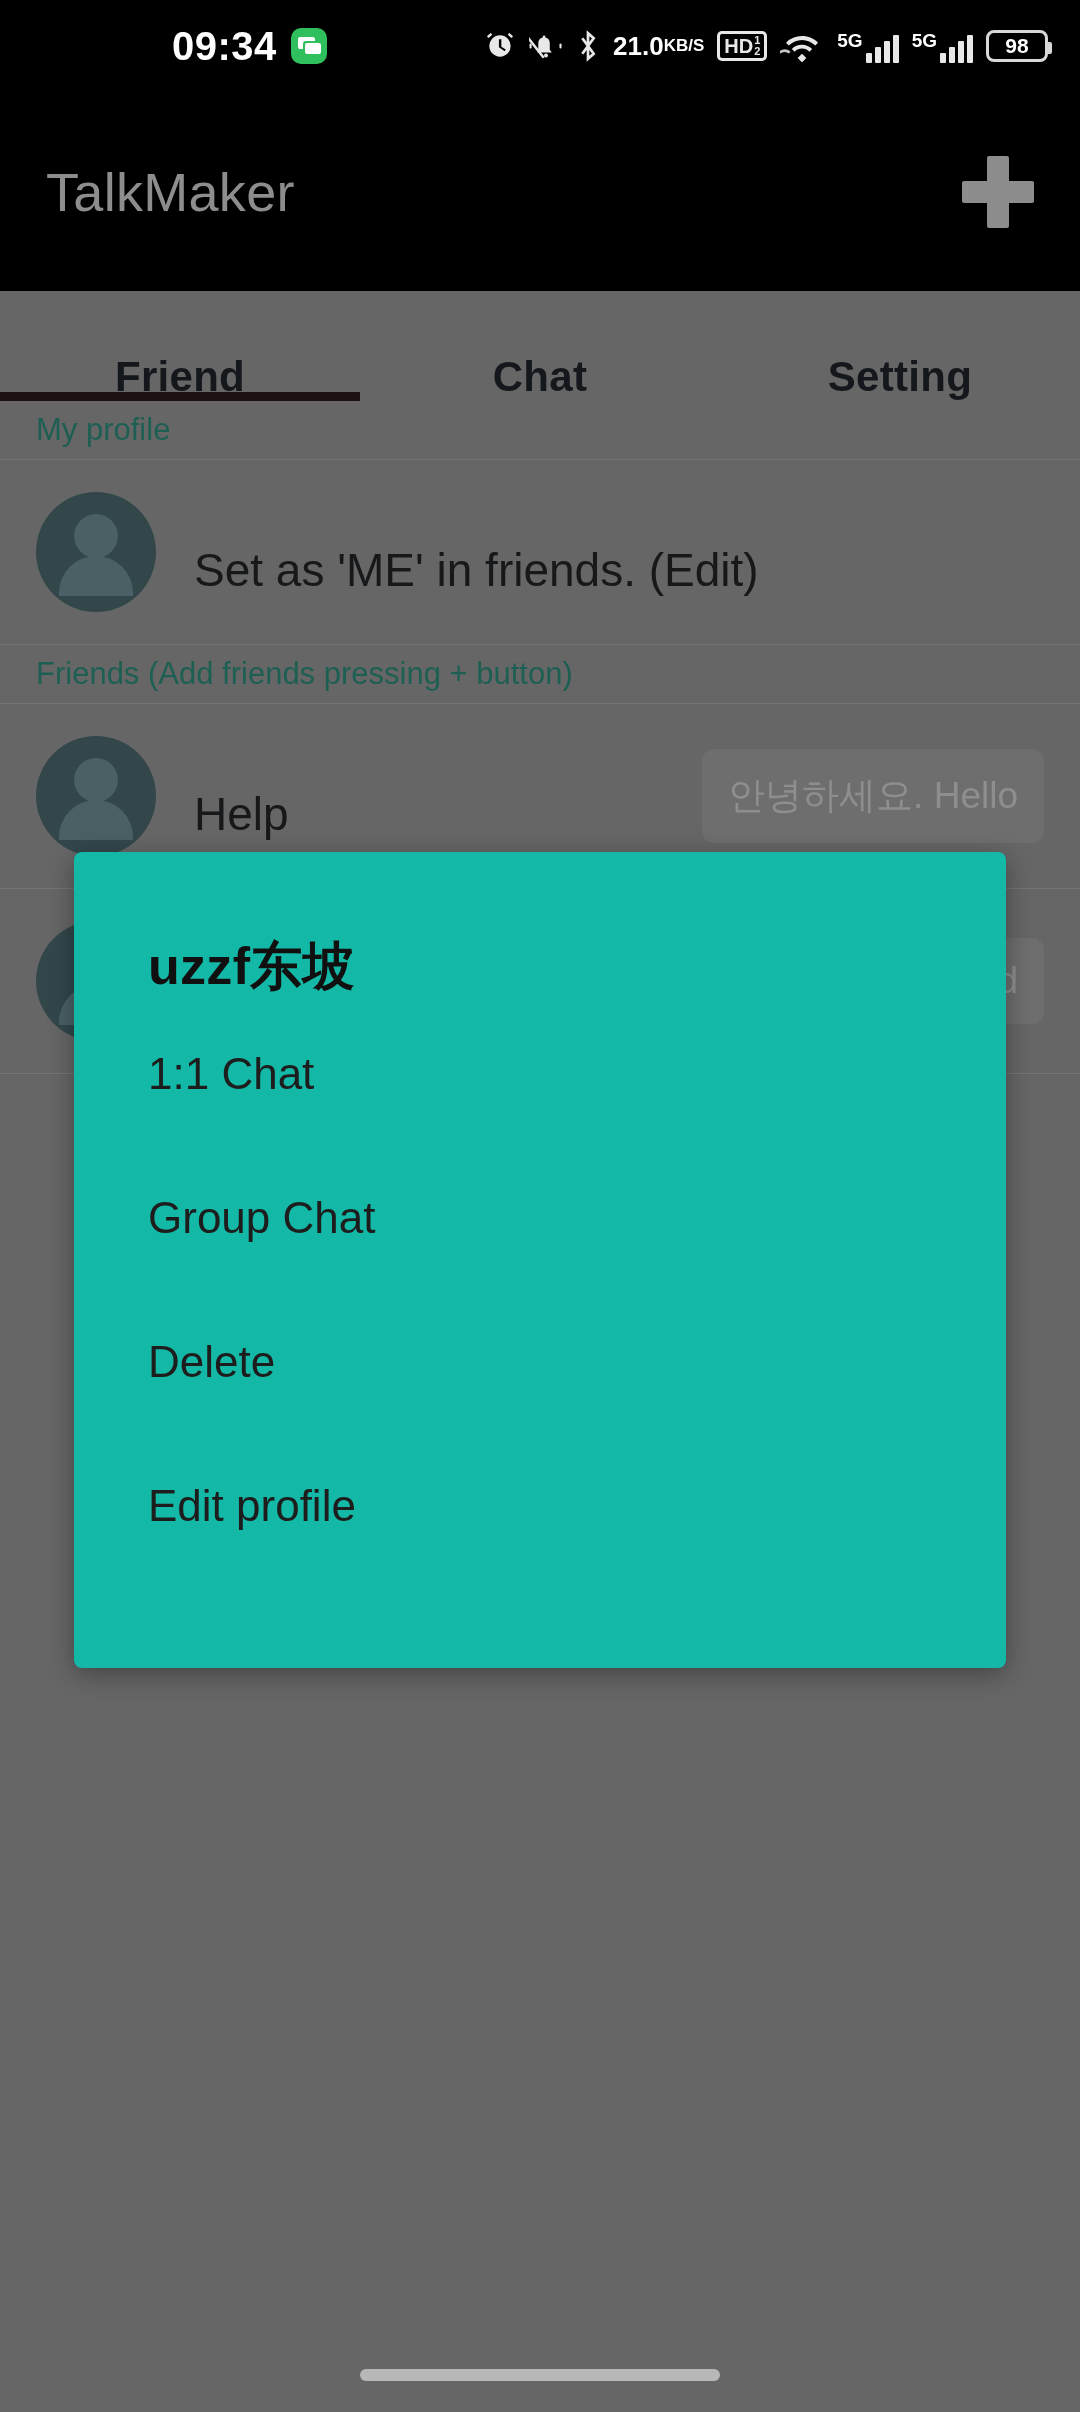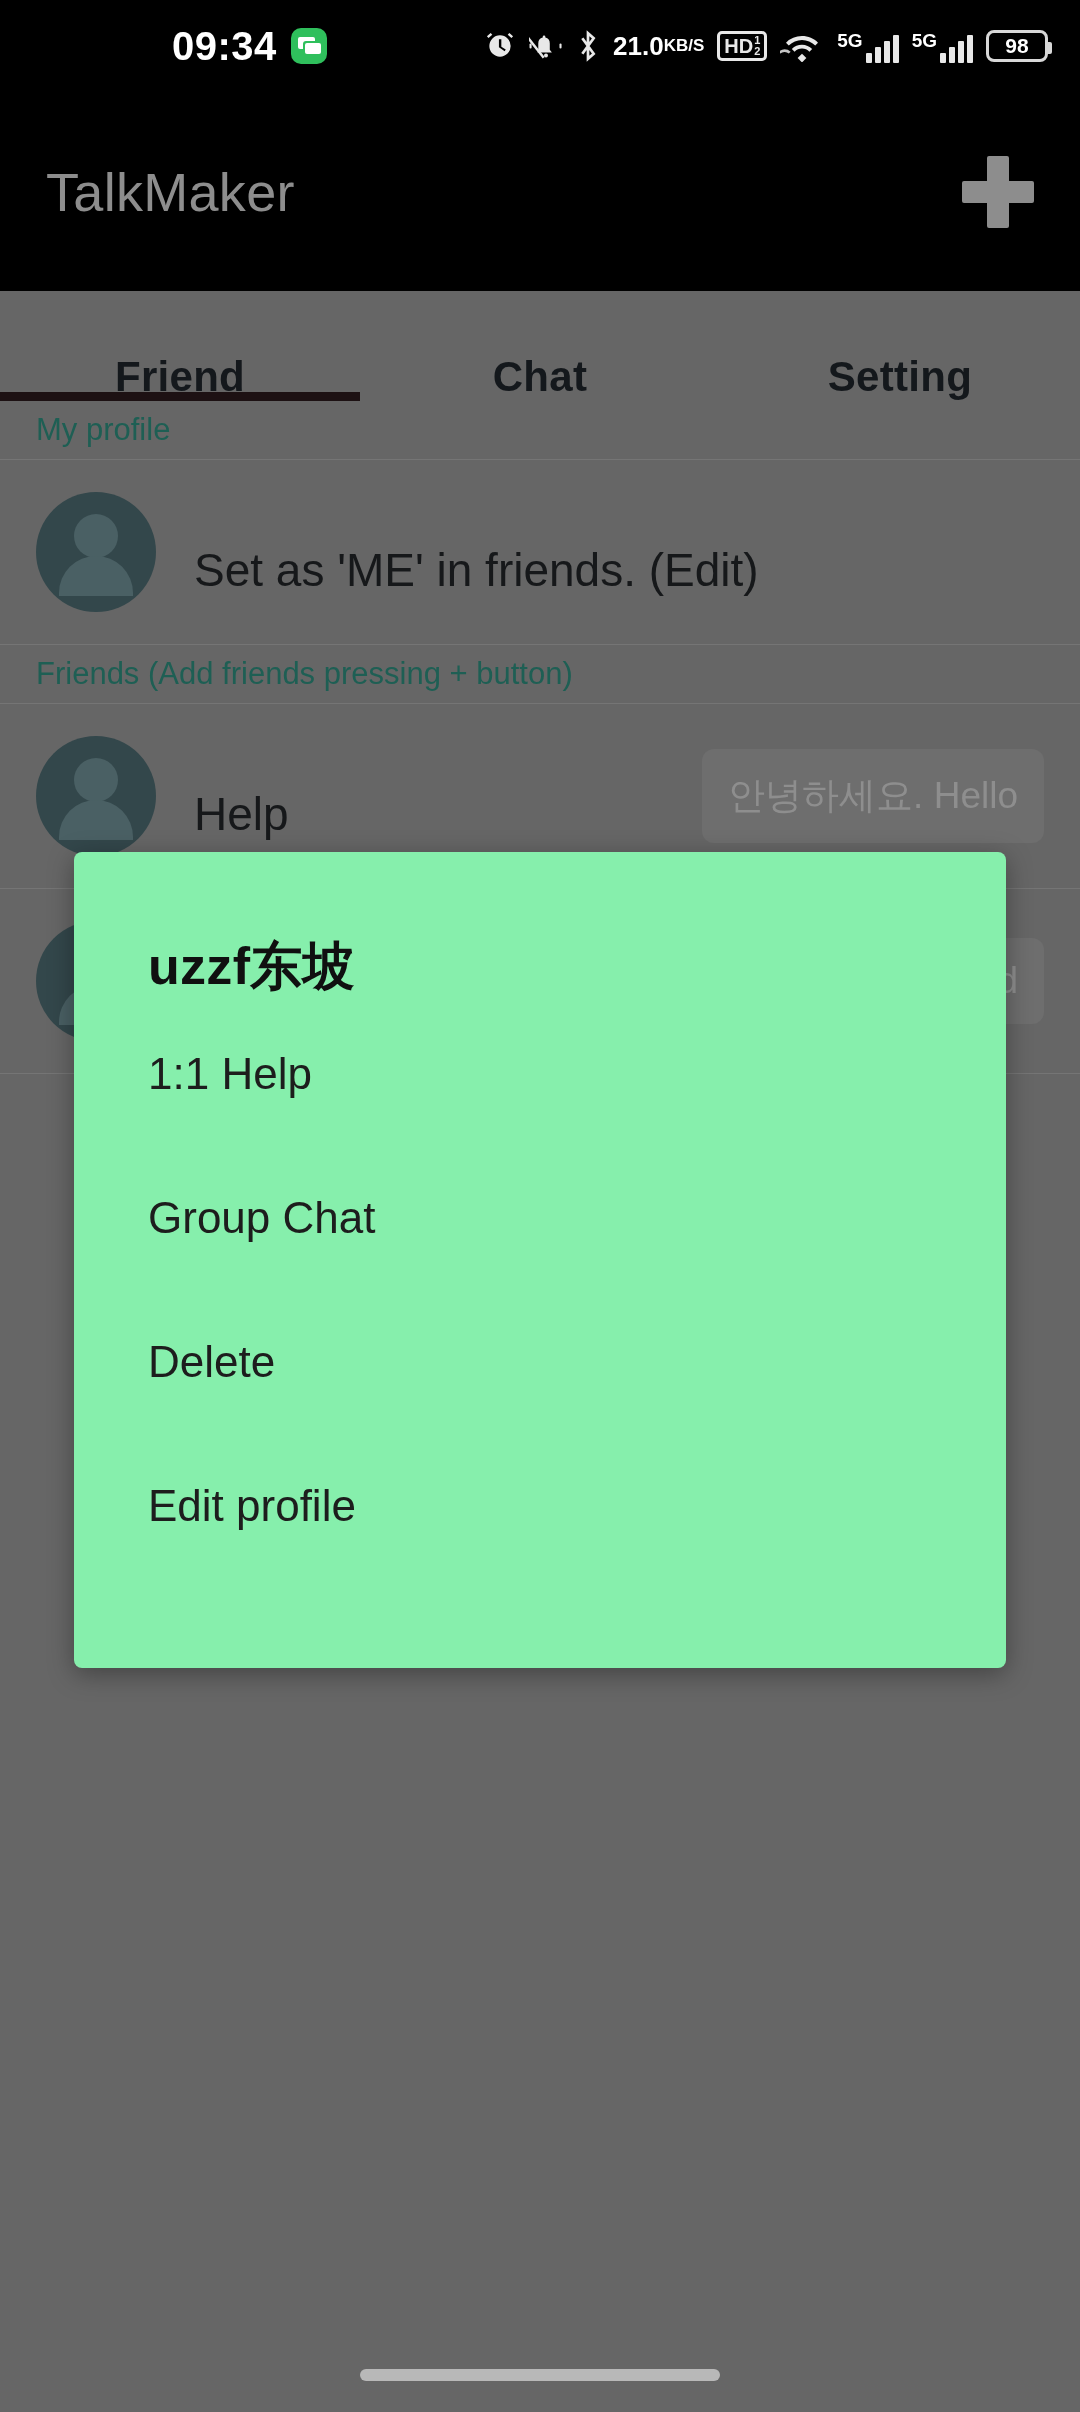--- a/index.html
+++ b/index.html
@@ -134,21 +134,21 @@
     border-style:solid; border-width:16px 18px 16px 0;
     border-color:transparent #6e6e6e transparent transparent;
   }
 
   
   .scrim {
     position:absolute; inset:0; background:rgba(0,0,0,0.0); z-index:40;
   }
   .dialog {
     position:absolute; left:74px; top:852px; width:932px;
-    background:#86efac; border-radius:8px; z-index:50;
+    background:#14b8a6; border-radius:8px; z-index:50;
     box-shadow:0 6px 26px rgba(0,0,0,0.35);
     padding:0 0 90px 0;
   }
   .dlg-title {
     font-size:52px; font-weight:700; color:#101010;
     padding:80px 74px 0 74px; letter-spacing:0.3px;
   }
   .dlg-item {
     font-size:44px; color:#1d1d1d; padding:0 74px;
     height:144px; display:flex; align-items:center;
@@ -282,21 +282,21 @@
       <div class="row-name"></div>
       <div class="bubble">d</div>
     </div>
 
   </div>
 
   <div class="scrim"></div>
 
   <div class="dialog">
     <div class="dlg-title">uzzf东坡</div>
-    <div class="dlg-item">1:1 Help</div>
+    <div class="dlg-item">1:1 Chat</div>
     <div class="dlg-item">Group Chat</div>
     <div class="dlg-item">Delete</div>
     <div class="dlg-item">Edit profile</div>
   </div>
 
   <div class="navbar">
     <div class="home-pill"></div>
   </div>
 
 </div>

